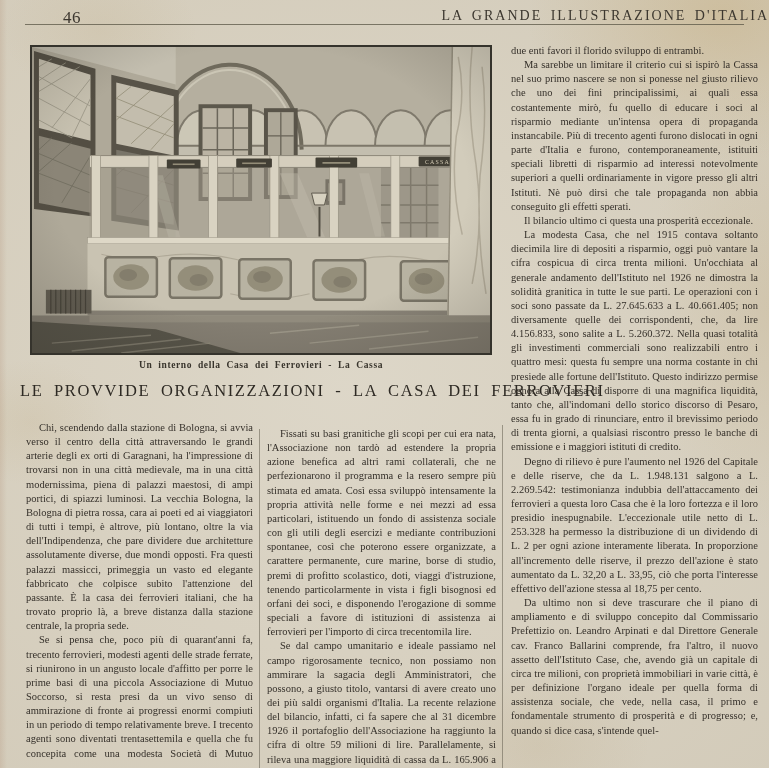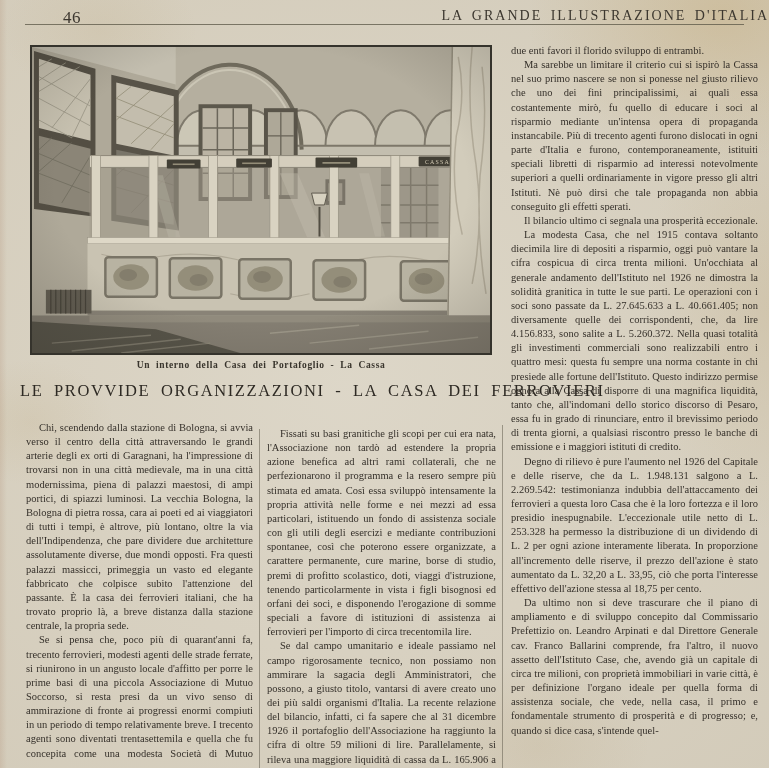--- a/index.html
+++ b/index.html
@@ -172,36 +172,36 @@
     <g>
       <rect x="14" y="246" width="46" height="24" fill="#4e4b44"></rect>
       <path d="M19,246 v24 M24,246 v24 M29,246 v24 M34,246 v24 M39,246 v24 M44,246 v24 M49,246 v24 M54,246 v24" stroke="#2e2c27" stroke-width="1.2"></path>
     </g>
 
     <rect x="0" y="0" width="462" height="310" fill="#d8c9a4" opacity="0.14"></rect>
     <rect x="0" y="0" width="462" height="310" fill="url(#vig)"></rect>
   </svg>
 </div>
 
-<div class="caption">Un interno della Casa dei Portafoglio - La Cassa</div>
+<div class="caption">Un interno della Casa dei Ferrovieri - La Cassa</div>
 <div class="headline">LE PROVVIDE ORGANIZZAZIONI - LA CASA DEI FERROVIERI</div>
 
 <div class="vrule vrule-1"></div>
 <div class="vrule vrule-2"></div>
 
 <div class="col col-left">
   <p>Chi, scendendo dalla stazione di Bologna, si avvia verso il centro della città attraversando le grandi arterie degli ex orti di Garagnani, ha l'impressione di trovarsi non in una città medievale, ma in una città modernissima, piena di palazzi maestosi, di ampi portici, di spiazzi luminosi. La vecchia Bologna, la Bologna di pietra rossa, cara ai poeti ed ai viaggiatori di tutti i tempi, è altrove, più lontano, oltre la via dell'Indipendenza, che pare dividere due architetture assolutamente diverse, due mondi opposti. Fra questi palazzi massicci, primeggia un vasto ed elegante fabbricato che colpisce subito l'attenzione del passante. È la casa dei ferrovieri italiani, che ha trovato proprio là, a breve distanza dalla stazione centrale, la propria sede.</p>
   <p>Se si pensa che, poco più di quarant'anni fa, trecento ferrovieri, modesti agenti delle strade ferrate, si riunirono in un angusto locale d'affitto per porre le prime basi di una piccola Associazione di Mutuo Soccorso, si resta presi da un vivo senso di ammirazione di fronte ai progressi enormi compiuti in un periodo di tempo relativamente breve. I trecento agenti sono diventati trentasettemila e quella che fu concepita come una modesta Società di Mutuo Soccorso, oggi è una delle Associazioni più potenti d'Italia, un organismo mirabile per la solidità delle basi, la rigidezza dell'amministrazione, la genialità delle iniziative</p>
 </div>
 
 <div class="col col-mid">
   <p>Fissati su basi granitiche gli scopi per cui era nata, l'Associazione non tardò ad estendere la propria azione benefica ad altri rami collaterali, che ne perfezionarono il programma e la resero sempre più stimata ed amata. Così essa sviluppò intensamente la propria attività nelle forme e nei mezzi ad essa particolari, istituendo un fondo di assistenza sociale con gli utili degli esercizi e mediante contribuzioni spontanee, così che poterono essere organizzate, a carattere permanente, cure marine, borse di studio, premi di profitto scolastico, doti, viaggi d'istruzione, tenendo particolarmente in vista i figli bisognosi ed orfani dei soci, e disponendo l'erogazione di somme speciali a favore di istituzioni di assistenza ai ferrovieri per l'importo di circa trecentomila lire.</p>
   <p>Se dal campo umanitario e ideale passiamo nel campo rigorosamente tecnico, non possiamo non ammirare la sagacia degli Amministratori, che possono, a giusto titolo, vantarsi di avere creato uno dei più saldi organismi d'Italia. La recente relazione del bilancio, infatti, ci fa sapere che al 31 dicembre 1926 il portafoglio dell'Associazione ha raggiunto la cifra di oltre 59 milioni di lire. Parallelamente, si rileva una maggiore liquidità di cassa da L. 165.906 a L. 546.033, mentre i depositi presso terzi salgono da L. 8.720.229 a L. 10.881.815. L'eccedenza delle Entrate su le Spese, che fu nel precedente esercizio di Li-</p>
 </div>
 
 <div class="col col-right">
   <p class="noindent">due enti favori il florido sviluppo di entrambi.</p>
   <p>Ma sarebbe un limitare il criterio cui si ispirò la Cassa nel suo primo nascere se non si ponesse nel giusto rilievo che uno dei fini principalissimi, ai quali essa costantemente mirò, fu quello di educare i soci al risparmio mediante un'intensa opera di propaganda instancabile. Più di trecento agenti furono dislocati in ogni parte d'Italia e furono, contemporaneamente, istituiti speciali libretti di risparmio ad interessi notevolmente superiori a quelli ordinariamente in vigore presso gli altri Istituti. Nè può dirsi che tale propaganda non abbia conseguito gli effetti sperati.</p>
-  <p>Il bilancio ultimo ci segnala una prosperità eccezionale.</p>
+  <p>Il bilancio ultimo ci questa una prosperità eccezionale.</p>
   <p>La modesta Casa, che nel 1915 contava soltanto diecimila lire di depositi a risparmio, oggi può vantare la cifra cospicua di circa trenta milioni. Un'occhiata al generale andamento dell'Istituto nel 1926 ne dimostra la solidità granitica in tutte le sue parti. Le operazioni con i soci sono passate da L. 27.645.633 a L. 40.661.405; non diversamente quelle dei corrispondenti, che, da lire 4.156.833, sono salite a L. 5.260.372. Nella quasi totalità gli investimenti commerciali sono realizzabili entro i quattro mesi: questa fu sempre una norma costante in chi presiede alle fortune dell'Istituto. Questo indirizzo permise ognora alla Cassa di disporre di una magnifica liquidità, tanto che, all'indomani dello storico discorso di Pesaro, essa fu in grado di rinunciare, entro il brevissimo periodo di trenta giorni, a qualsiasi riscontro presso le banche di emissione e i maggiori istituti di credito.</p>
   <p>Degno di rilievo è pure l'aumento nel 1926 del Capitale e delle riserve, che da L. 1.948.131 salgono a L. 2.269.542: testimonianza indubbia dell'attaccamento dei ferrovieri a questa loro Casa che è la loro fortezza e il loro presidio inespugnabile. L'eccezionale utile netto di L. 253.328 ha permesso la distribuzione di un dividendo di L. 2 per ogni azione interamente liberata. In proporzione all'incremento delle riserve, il prezzo dell'azione è stato aumentato da L. 32,20 a L. 33,95, ciò che porta l'interesse effettivo dell'azione stessa al 18,75 per cento.</p>
   <p>Da ultimo non si deve trascurare che il piano di ampliamento e di sviluppo concepito dal Commissario Prefettizio on. Leandro Arpinati e dal Direttore Generale cav. Franco Ballarini comprende, fra l'altro, il nuovo assetto dell'Istituto Case, che, avendo già un capitale di circa tre milioni, con proprietà immobiliari in varie città, è per definizione l'organo ideale per quella forma di assistenza sociale, che vede, nella casa, il primo e fondamentale strumento di prosperità e di progresso; e, quando si dice casa, s'intende quel-</p>
 </div>
 
 </body></html>

